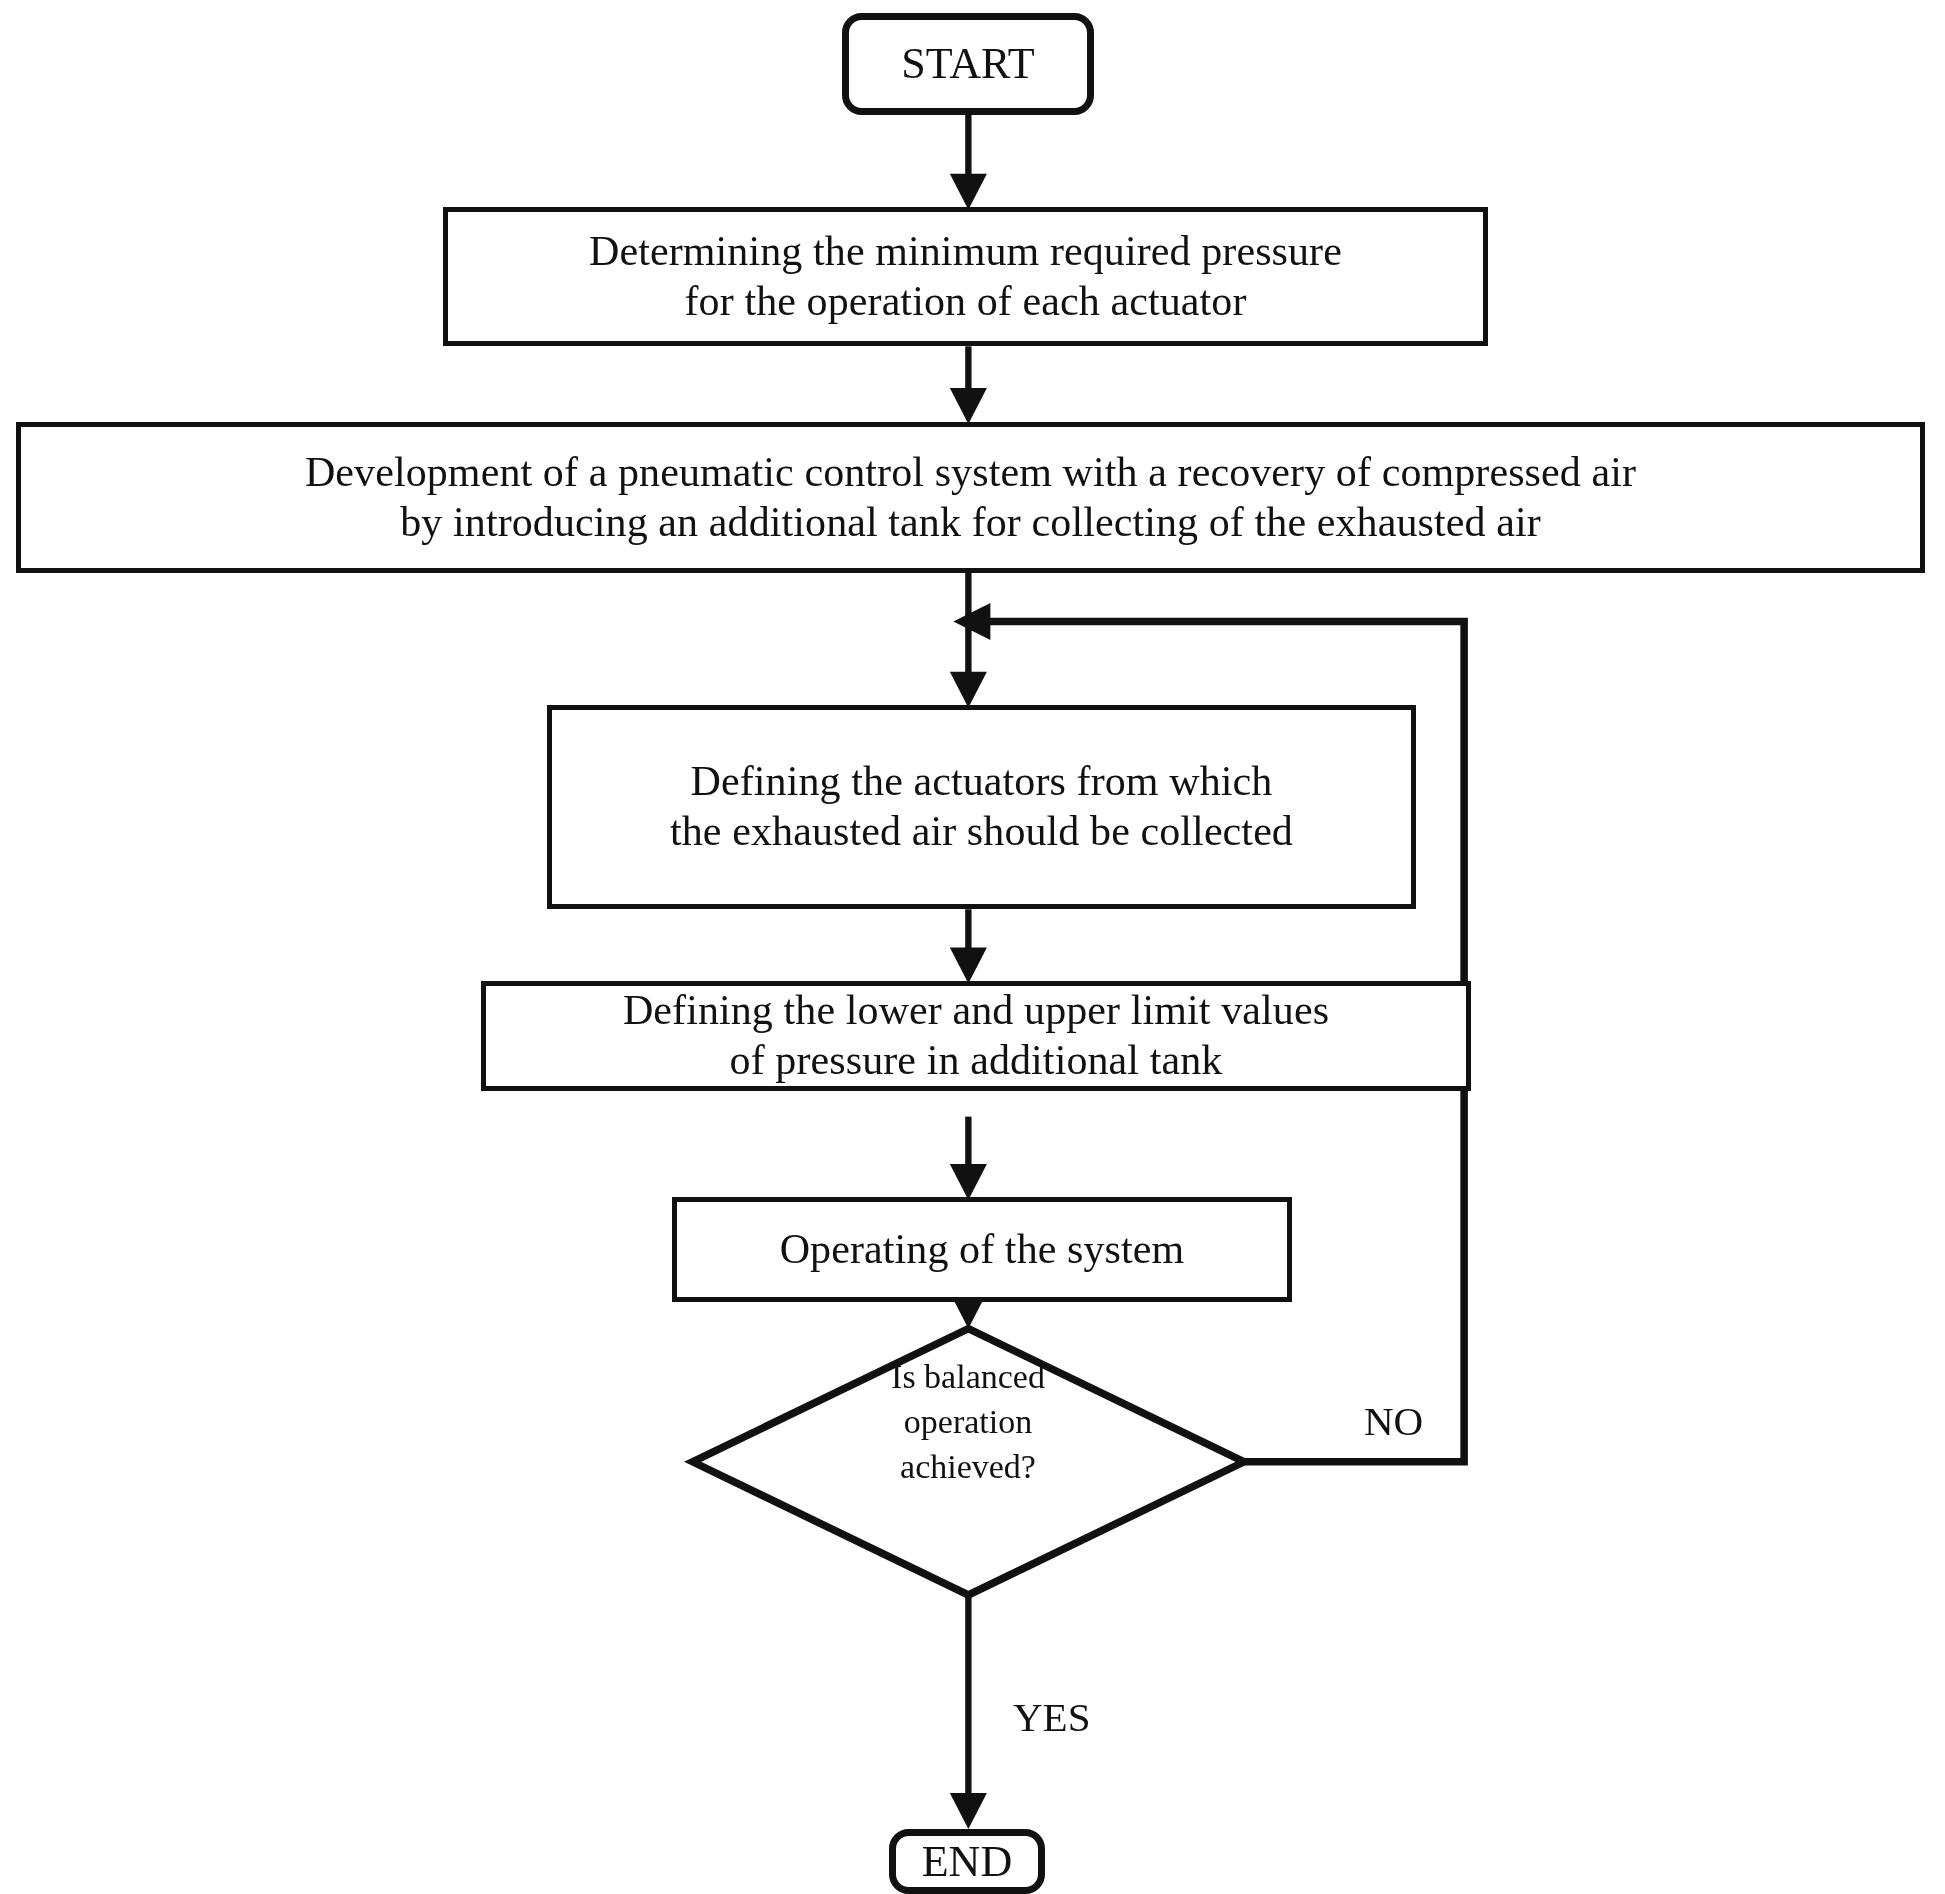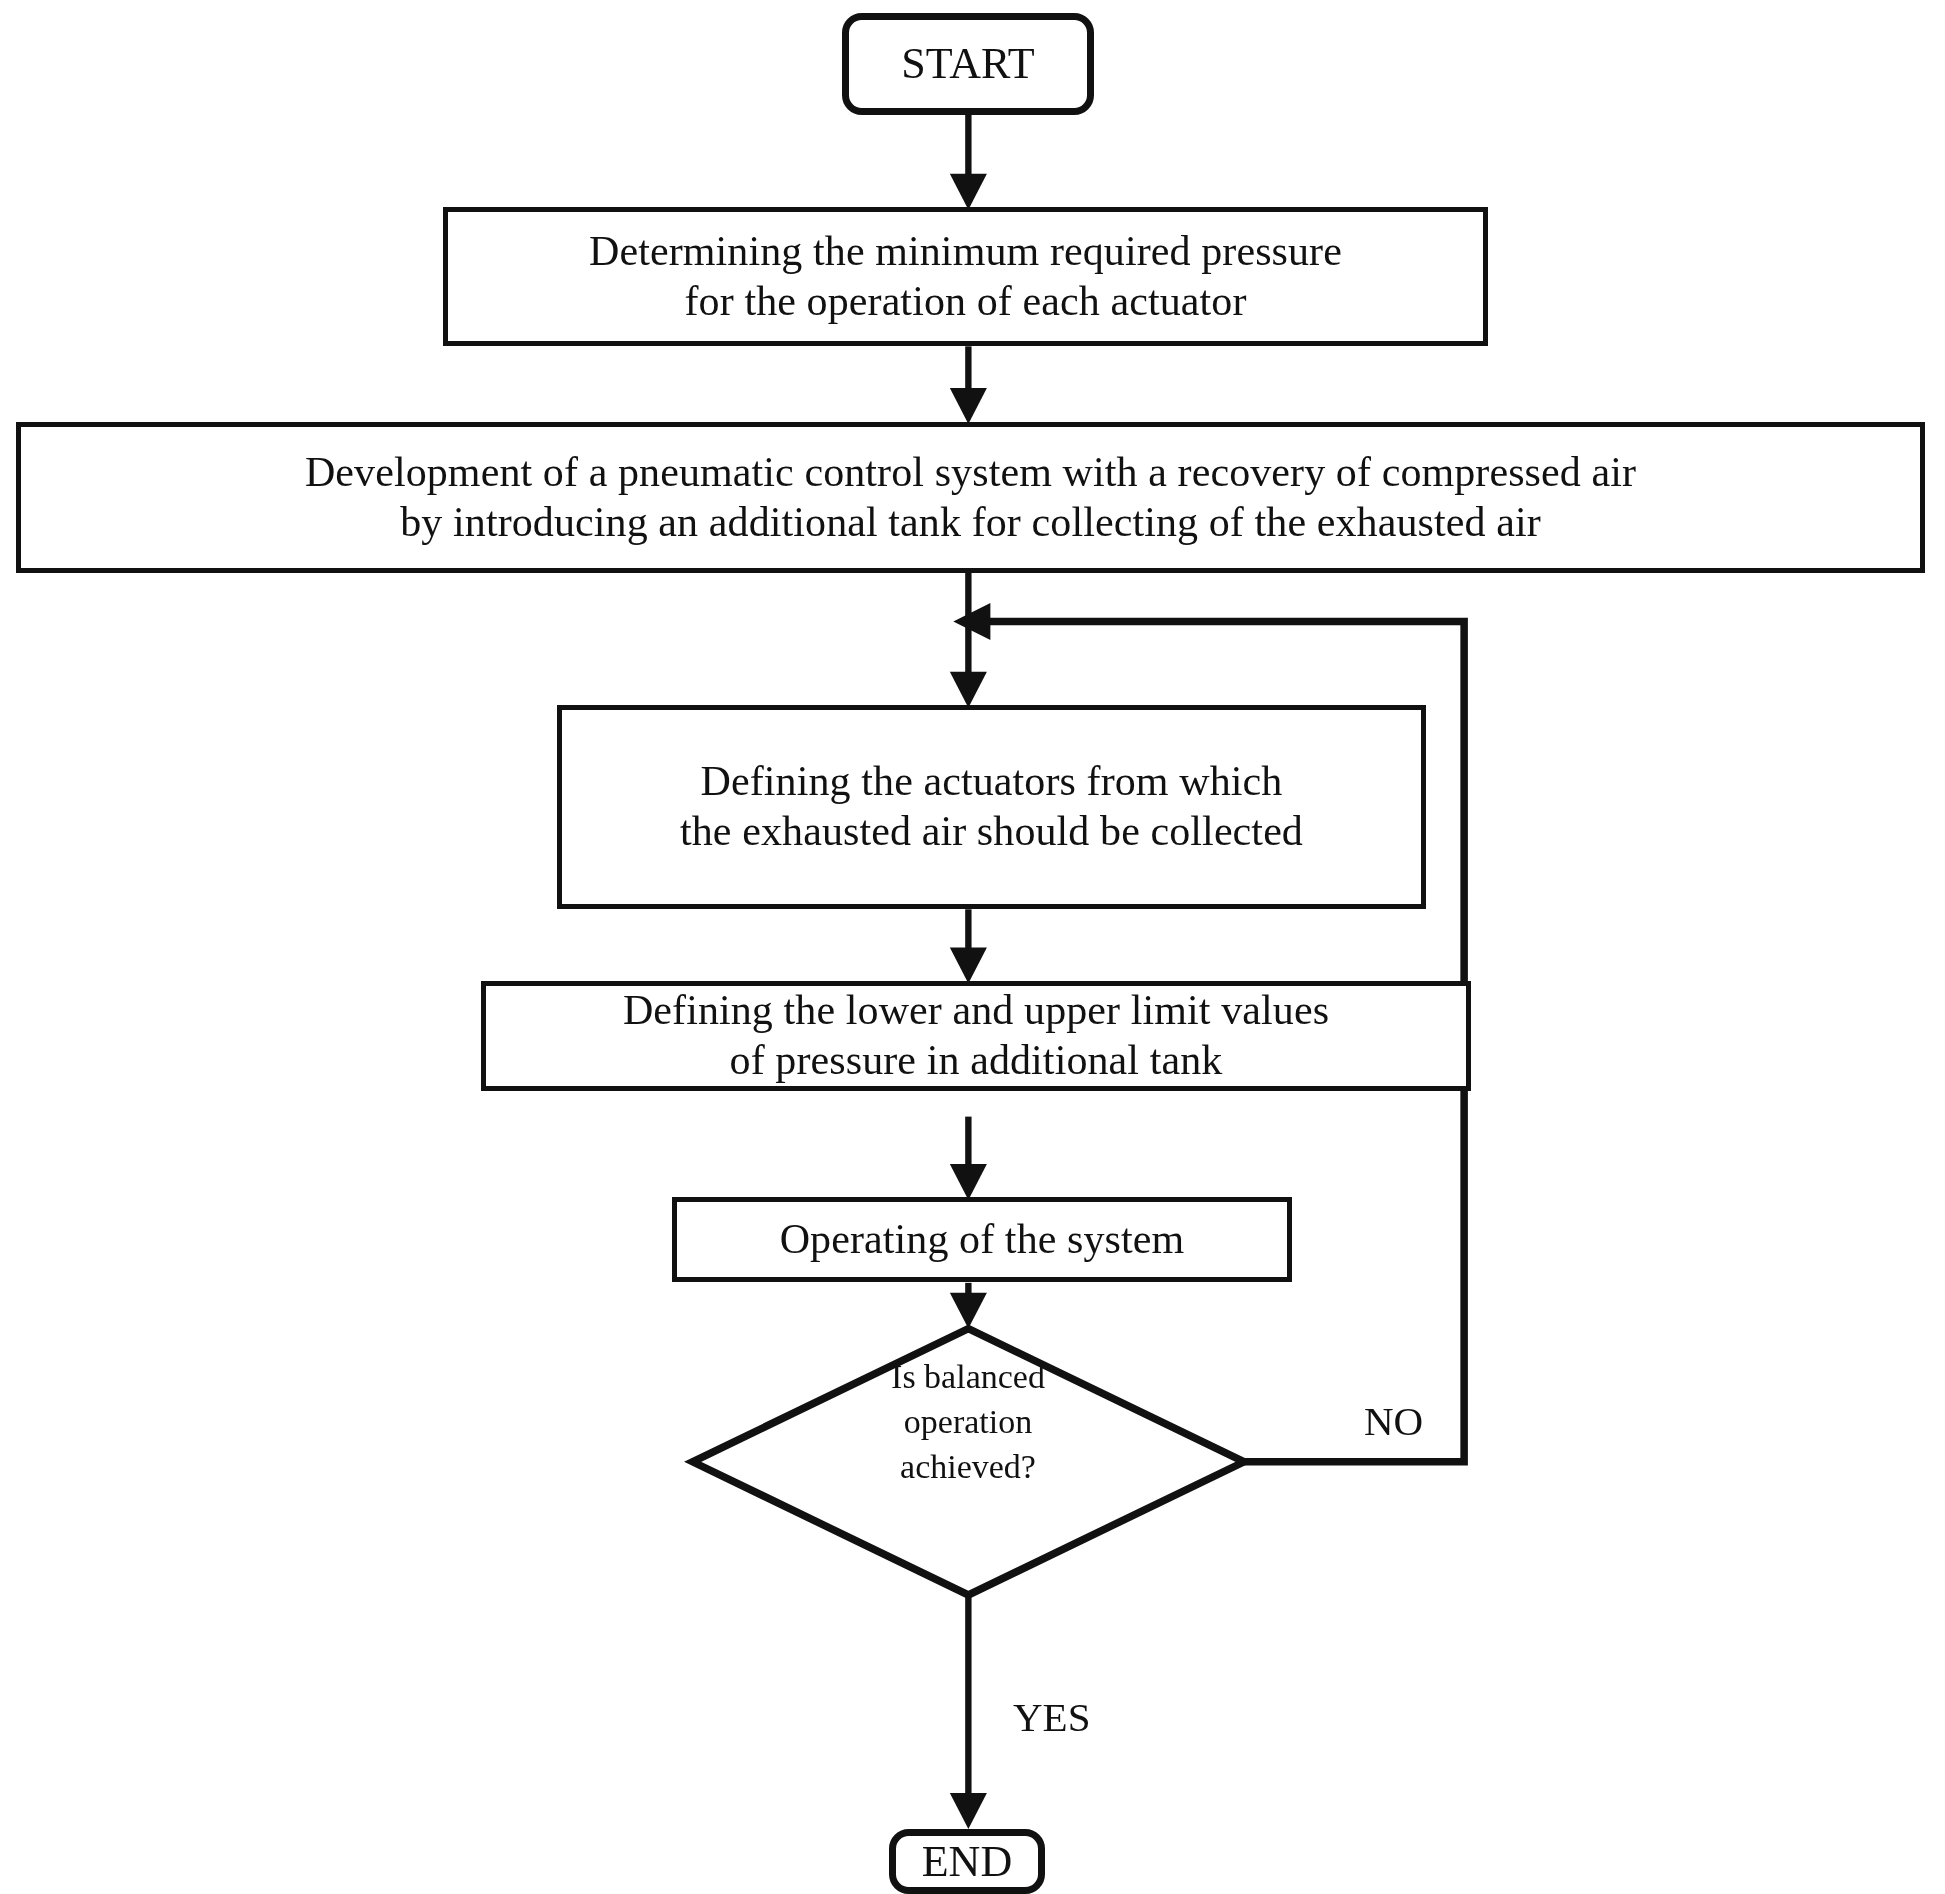--- a/index.html
+++ b/index.html
@@ -134,35 +134,35 @@
     </span>
   </div>
 
   <div class="node" style="left:443px; top:207px; width:1045px; height:139px;">
     <span class="txt">
       <span>Determining the minimum required pressure</span><br>
       <span>for the operation of each actuator</span>
     </span>
   </div>
 
-  <div class="node" style="left:547px; top:705px; width:869px; height:204px;margin-left:10px;">
+  <div class="node" style="left:547px; top:705px; width:869px; height:204px;">
     <span class="txt">
       <span>Defining the actuators from which</span><br>
       <span>the exhausted air should be collected</span><br>
     </span>
   </div>
 
   <div class="node" style="left:481px; top:981px; width:990px; height:110px;">
     <span class="txt">
       <span>Defining the lower and upper limit values</span><br>
       <span>of pressure in additional tank</span>
     </span>
   </div>
 
-  <div class="node" style="left:672px; top:1197px; width:620px; height:85px;">
+  <div class="node" style="left:672px; top:1197px; width:620px; height:105px;">
     <span class="txt">Operating of the system</span>
   </div>
 
   <div class="diamond-label" style="left:747px; top:1355px; width:442px;">
     <span>
       <span>Is balanced</span><br>
       <span>operation</span><br>
       <span>achieved?</span>
     </span>
   </div>

